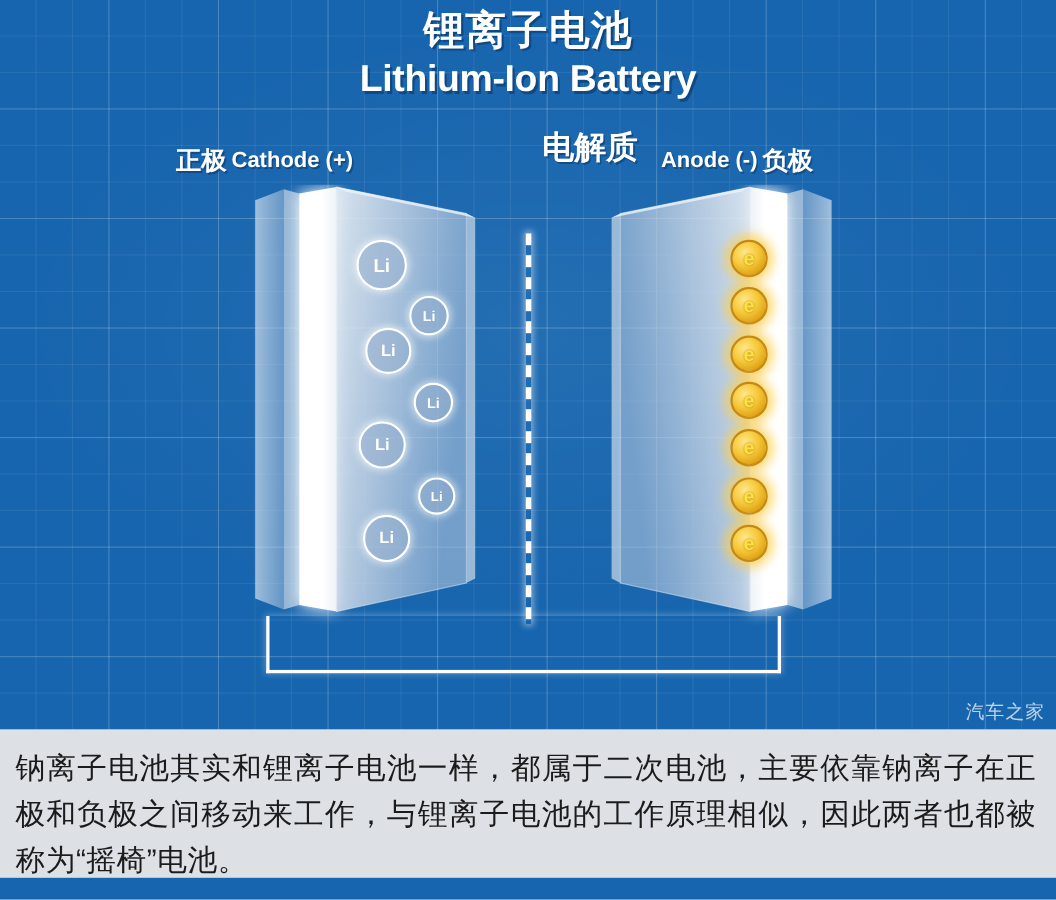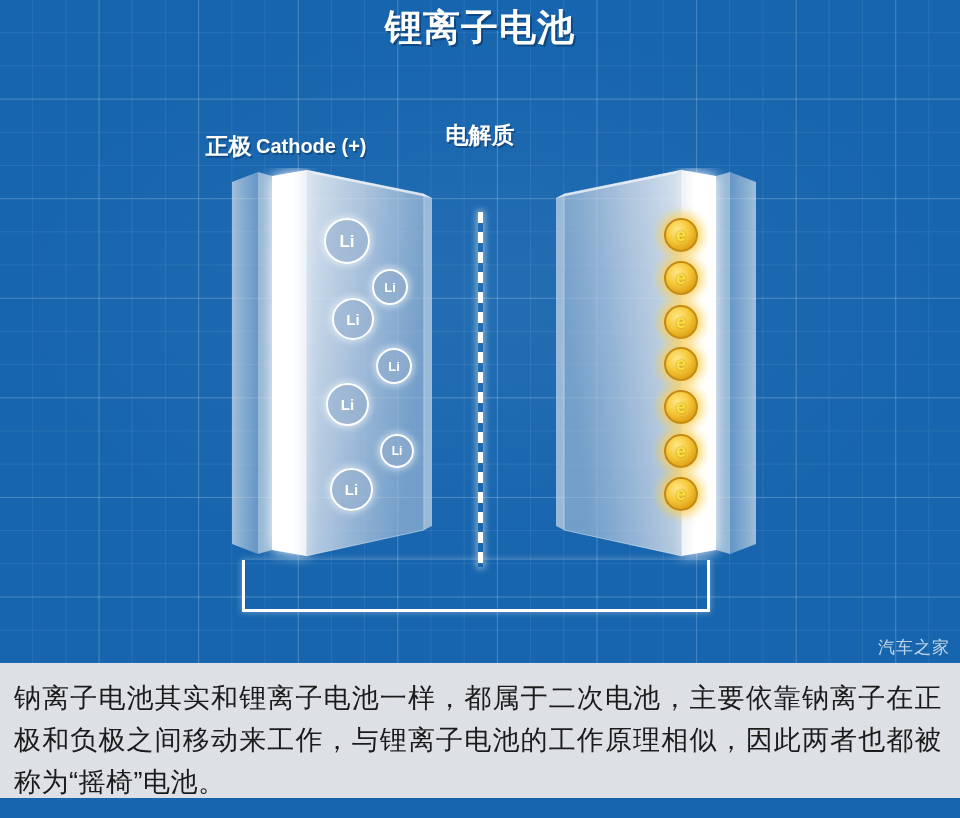--- a/index.html
+++ b/index.html
@@ -77,24 +77,23 @@
 
   
   .label-grp {
     position: absolute;
     z-index: 6;
     color: #ffffff;
     text-shadow: 1.5px 1.5px 0 rgba(10,48,92,0.5);
     white-space: nowrap;
   }
   #label-cathode {
-    left: 146px;
+    left: 160px;
     top: 131px;
     width: 280px;
-    text-align: center;
   }
   #label-anode {
     left: 530px;
     top: 131px;
     width: 280px;
     text-align: center;
   }
   #label-electrolyte {
     left: 380px;
     top: 120px;
@@ -111,24 +110,25 @@
     font-size: 20px;
     font-weight: bold;
     vertical-align: middle;
   }
   .lbl-en-small {
     font-size: 19px;
     font-weight: bold;
     display: block;
   }
   .lbl-cn-block {
-    font-size: 23px;
+    font-size: 29px;
     font-weight: bold;
     display: block;
     margin-top: 3px;
+    text-align: right;
   }
 
   
   .electrode {
     position: absolute;
     z-index: 4;
   }
 
   
   #cathode-assembly { left: 228px; top: 168px; width: 230px; height: 400px; }
@@ -228,31 +228,36 @@
 </head>
 <body>
 
 <div id="page">
 
   <div id="diagram-area">
     <div id="bg-sheen"></div>
 
     <div id="title-block">
       <div id="title-cn">锂离子电池</div>
+      <div id="title-en">Lithium-Ion Battery</div>
     </div>
 
     <div class="label-grp" id="label-cathode">
       <span class="lbl-cn">正极</span>
       <span class="lbl-en">Cathode (+)</span>
     </div>
 
     <div class="label-grp" id="label-electrolyte">
       <span class="lbl-cn-block">电解质</span>
     </div>
 
+    <div class="label-grp" id="label-anode">
+      <span class="lbl-en">Anode (-)</span>
+      <span class="lbl-cn">负极</span>
+    </div>
 
     <div class="electrode" id="cathode-assembly">
       <svg width="230" height="400" viewBox="0 0 230 400">
         <defs>
           <linearGradient id="slabL" x1="0" y1="0" x2="1" y2="0.35">
             <stop offset="0%" stop-color="#e8eef4" stop-opacity="0.92"></stop>
             <stop offset="45%" stop-color="#cfdae8" stop-opacity="0.80"></stop>
             <stop offset="100%" stop-color="#a9c0da" stop-opacity="0.62"></stop>
           </linearGradient>
           <linearGradient id="backL" x1="0" y1="0" x2="1" y2="0">

